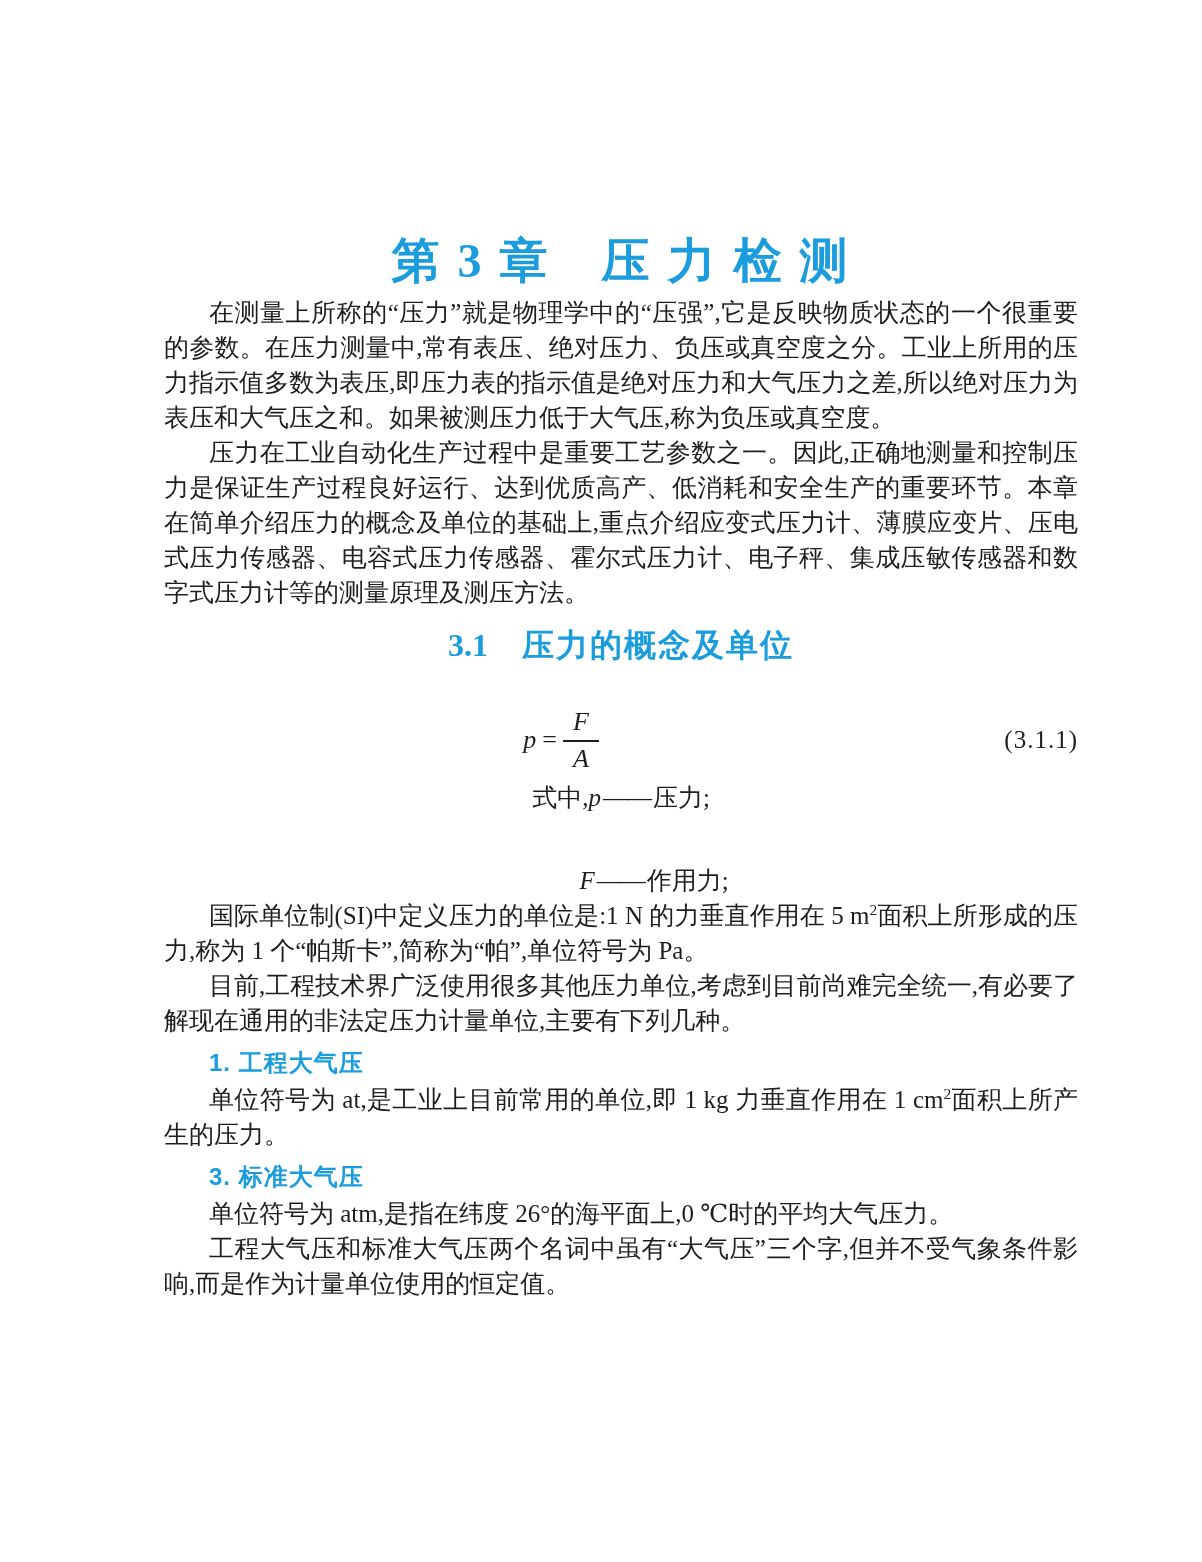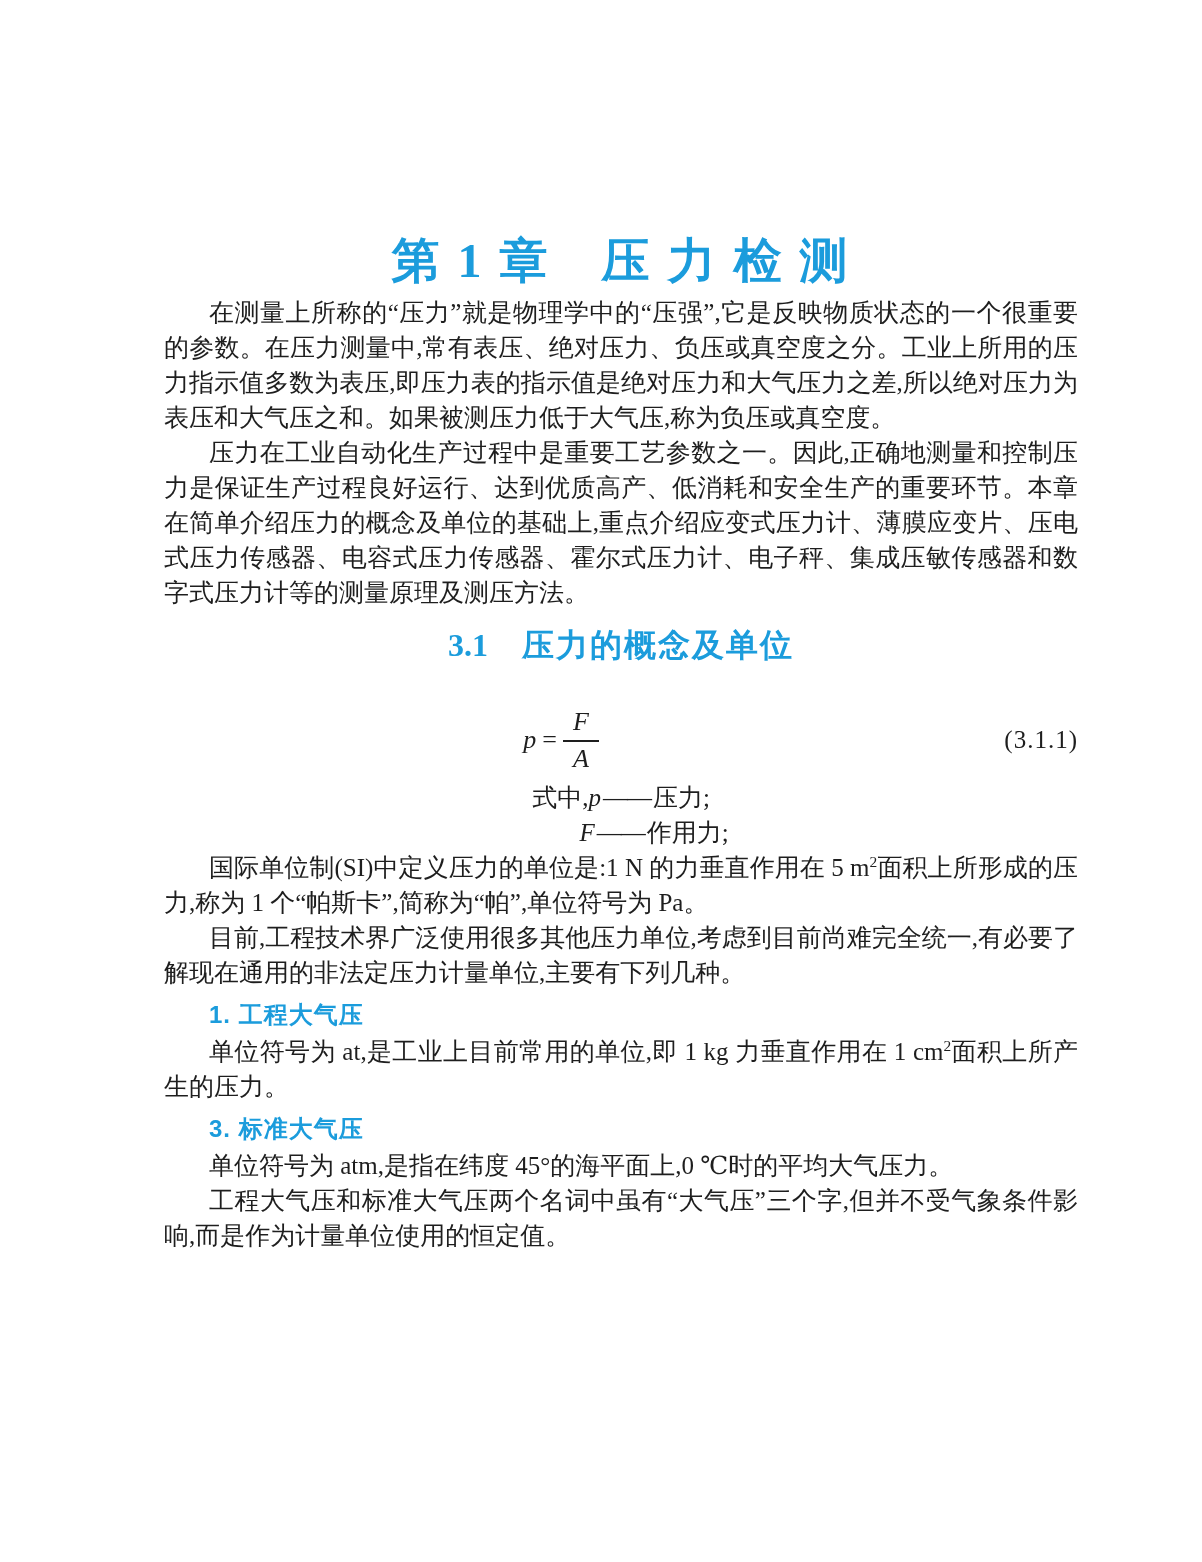--- a/index.html
+++ b/index.html
@@ -87,39 +87,39 @@
   .eq-label {
     position: absolute;
     right: 0;
     top: 50%;
     transform: translateY(-50%);
     font-size: 25px;
     letter-spacing: 1px;
   }
   .where-list { font-size: 25px; line-height: 35px; }
   .where-row { text-align: center; }
-  .where-row.indented { padding-left: 66px; }
+  .where-row.indented { padding-left: 66px; margin-top: 48px; }
   .where-dash { letter-spacing: -1px; margin: 0 2px; }
   .subheading {
     margin: 7px 0 2px 45px;
     font-family: "Liberation Sans", "DejaVu Sans", sans-serif;
     font-size: 24px;
     font-weight: bold;
     line-height: 35px;
     color: var(--blue);
     letter-spacing: 1px;
   }
 </style>
 </head>
 <body>
 
 <div class="page" style="--blue: #1b9cdc; --inline-blue: #33a6da;">
   <div class="content">
 
-    <h1 class="chapter-title">第 1 章　压 力 检 测</h1>
+    <h1 class="chapter-title">第 3 章　压 力 检 测</h1>
 
     <p class="body first-para"><span>在测量上所称的“压力”就是物理学中的“压强”,它是反映物质状态的一个很重要的参数。在压力测量中,常有表压、绝对压力、负压或真空度之分。工业上所用的压力指示值多数为表压,即压力表的指示值是绝对压力和大气压力之差,所以绝对压力为表压和大气压之和。如果被测压力低于大气压,称为负压或真空度。</span></p>
 
     <p class="body"><span>压力在工业自动化生产过程中是重要工艺参数之一。因此,正确地测量和控制压力是保证生产过程良好运行、达到优质高产、低消耗和安全生产的重要环节。本章在简单介绍压力的概念及单位的基础上,重点介绍应变式压力计、薄膜应变片、压电式压力传感器、电容式压力传感器、霍尔式压力计、电子秤、集成压敏传感器和数字式压力计等的测量原理及测压方法。</span></p>
 
     <h2 class="section-heading">
       <span class="section-number">3.1</span><span class="section-title">压力的概念及单位</span>
     </h2>
 
 
@@ -147,18 +147,18 @@
     <p class="body"><span>国际单位制(SI)中定义压力的单位是:1 N 的力垂直作用在 5 m</span><sup class="run-sup">2</sup><span>面积上所形成的压力,称为 1 个“帕斯卡”,简称为“帕”,单位符号为 Pa。</span></p>
 
     <p class="body"><span>目前,工程技术界广泛使用很多其他压力单位,考虑到目前尚难完全统一,有必要了解现在通用的非法定压力计量单位,主要有下列几种。</span></p>
 
     <h3 class="subheading">1. 工程大气压</h3>
 
     <p class="body"><span>单位符号为 at,是工业上目前常用的单位,即 1 kg 力垂直作用在 1 cm</span><sup class="run-sup">2</sup><span>面积上所产生的压力。</span></p>
 
     <h3 class="subheading">3. 标准大气压</h3>
 
-    <p class="body"><span>单位符号为 atm,是指在纬度 45°的海平面上,0 ℃时的平均大气压力。</span></p>
+    <p class="body"><span>单位符号为 atm,是指在纬度 26°的海平面上,0 ℃时的平均大气压力。</span></p>
 
     <p class="body"><span>工程大气压和标准大气压两个名词中虽有“大气压”三个字,但并不受气象条件影响,而是作为计量单位使用的恒定值。</span></p>
 
   </div>
 </div>
 
 </body></html>

